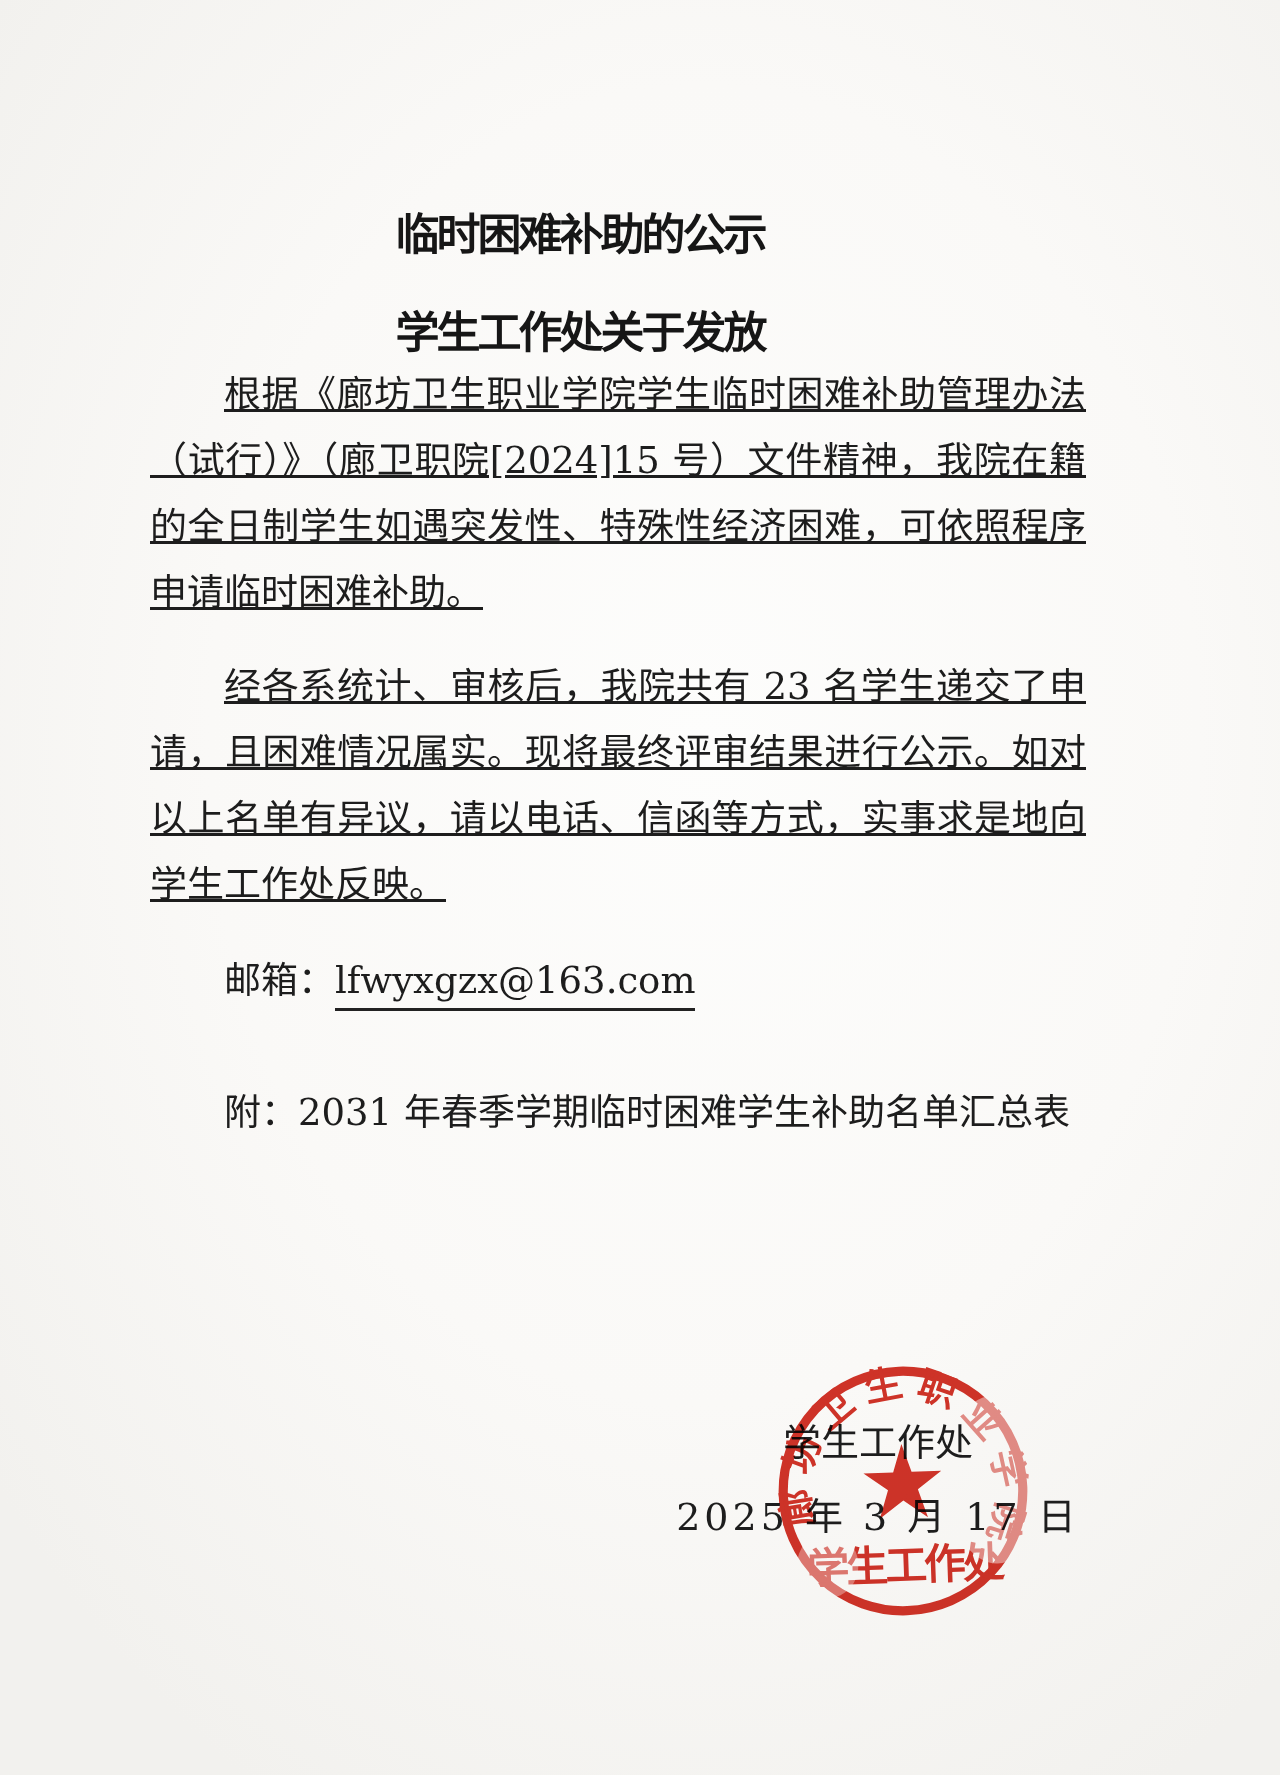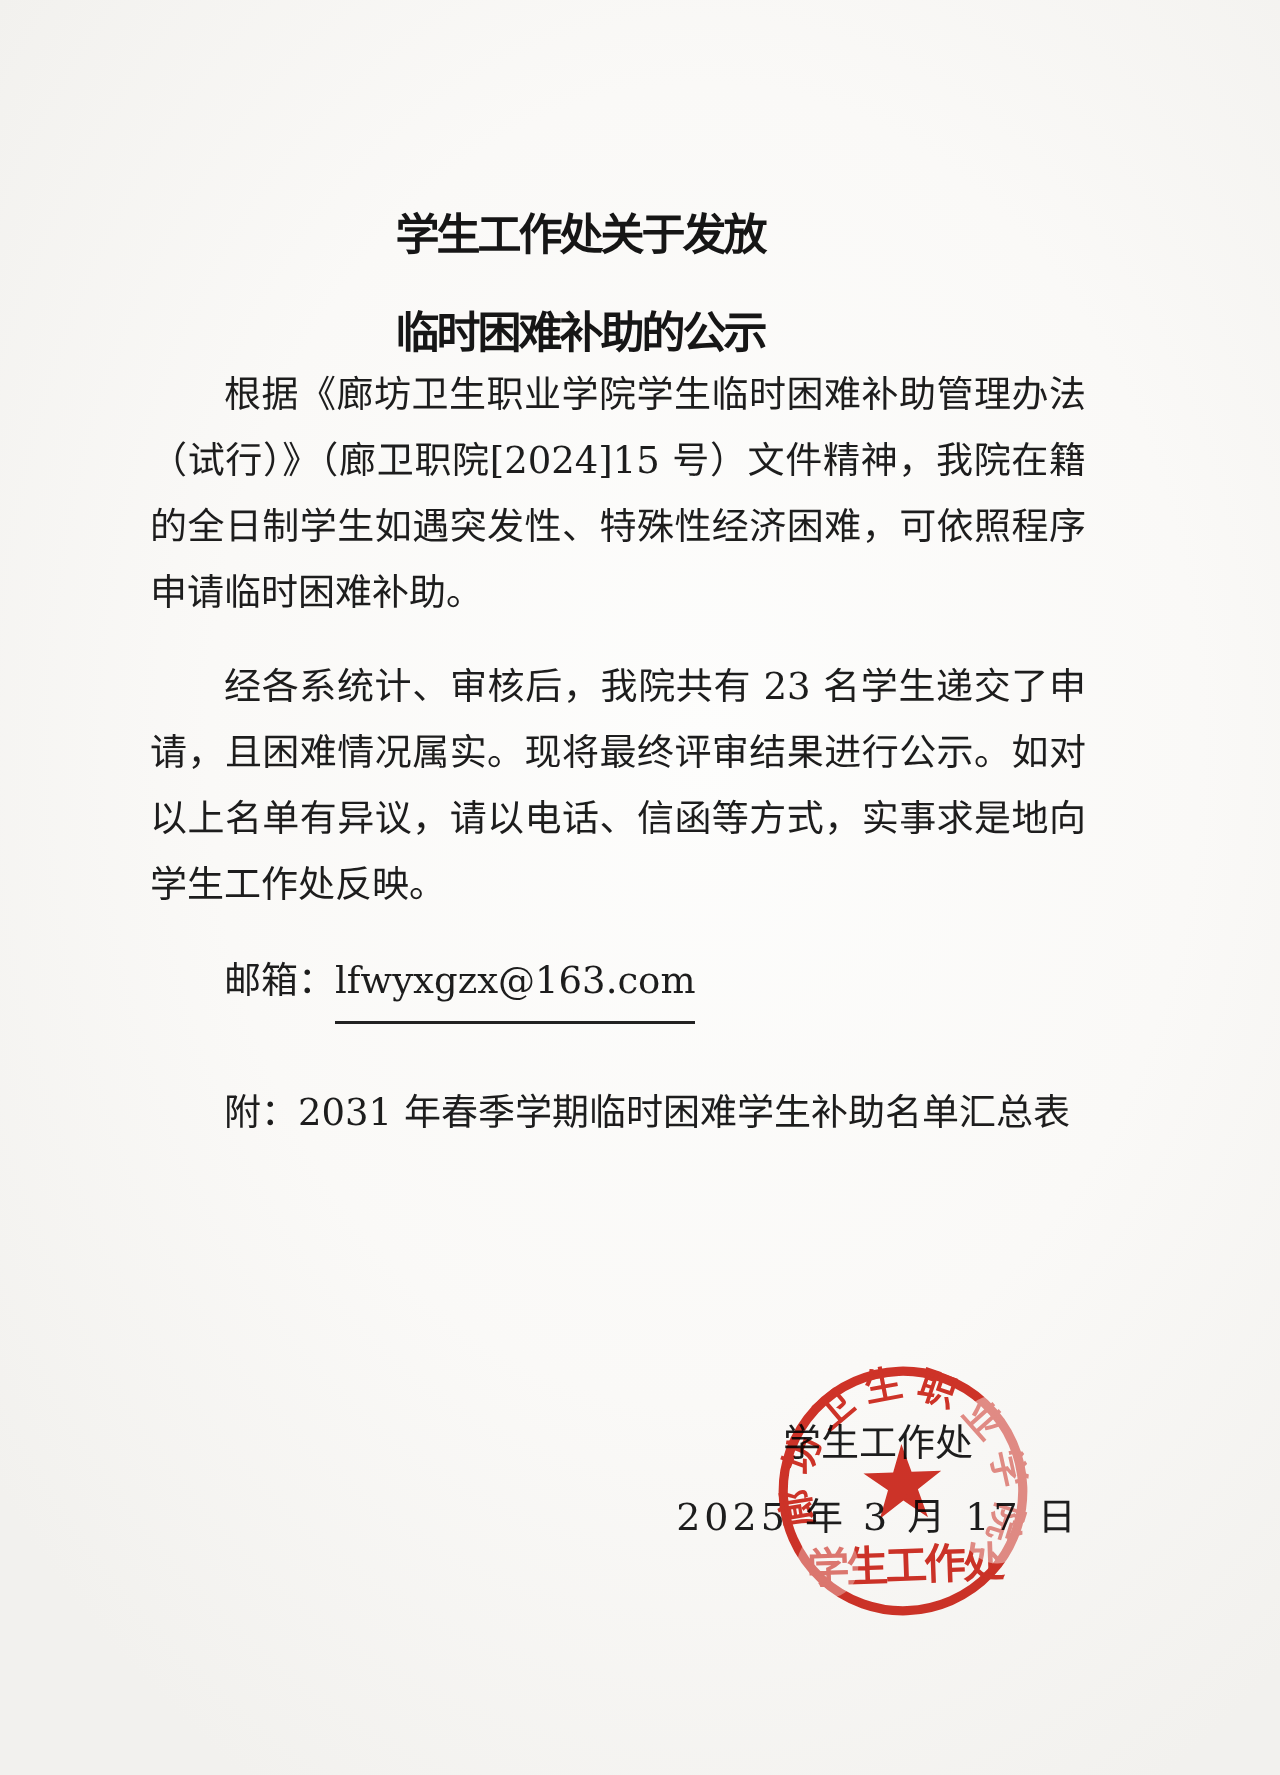--- a/index.html
+++ b/index.html
@@ -25,28 +25,29 @@
   }
   .body-text{
     position:absolute;left:150px;top:362px;width:940px;
     font-size:37px;line-height:66px;color:#1d1d1d;
   }
   .para{
     margin:0 4px 28px 0;
     text-indent:2em;
     text-align:justify;
     text-justify:inter-ideograph;
+    text-decoration:underline;
   }
   .contact-line{
     margin:0;text-indent:2em;line-height:70px;
   }
   .contact-line.first{margin-top:72px;}
   .email-underline{
     border-bottom:3px solid #222;
-    padding-bottom:19px;
+    padding-bottom:6px;
   }
   .attachment-line{
     margin:0;text-indent:2em;line-height:70px;margin-top:62px;
   }
   .signature{
     position:absolute;left:628px;top:1420px;width:500px;
     text-align:center;color:#1d1d1d;
     font-size:38px;
   }
   .signature .org{line-height:46px;}
@@ -58,22 +59,22 @@
     transform:rotate(-2deg);
   }
   .seal svg{width:100%;height:100%;}
 </style>
 </head>
 <body>
 
 <div class="page">
 
   <div class="doc-title">
+    <div>临时困难补助的公示</div>
     <div>学生工作处关于发放</div>
-    <div>临时困难补助的公示</div>
   </div>
 
   <div class="body-text">
     <p class="para">根据《廊坊卫生职业学院学生临时困难补助管理办法（试行）》（廊卫职院[2024]15 号）文件精神，我院在籍的全日制学生如遇突发性、特殊性经济困难，可依照程序申请临时困难补助。</p>
     <p class="para">经各系统计、审核后，我院共有 23 名学生递交了申请，且困难情况属实。现将最终评审结果进行公示。如对以上名单有异议，请以电话、信函等方式，实事求是地向学生工作处反映。</p>
 
 
     <p class="contact-line"><span>邮箱：</span><span class="email-underline">lfwyxgzx@163.com</span></p>
 
     <p class="attachment-line">附：2031 年春季学期临时困难学生补助名单汇总表</p>

